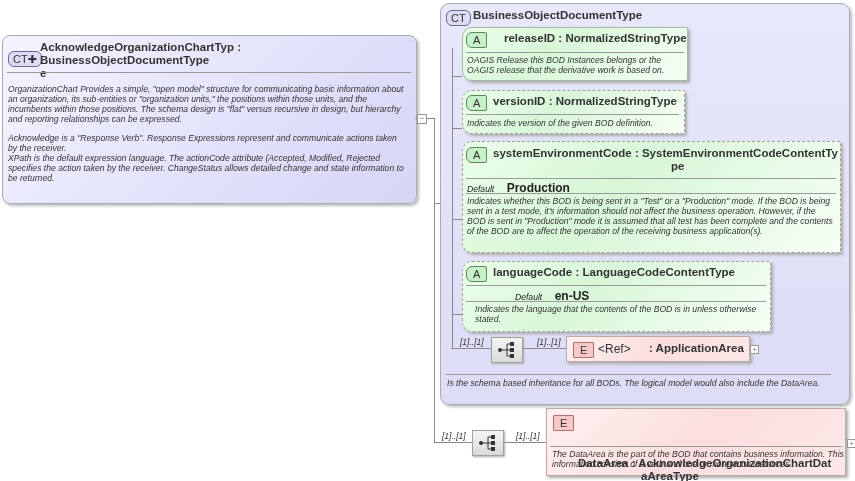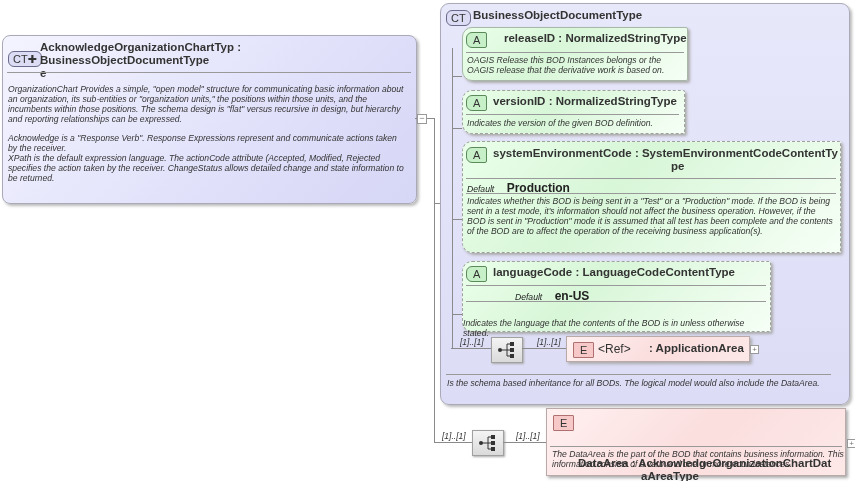--- a/index.html
+++ b/index.html
@@ -130,21 +130,21 @@
   <div class="abs title" style="left:30px;top:4px;">
     <span>languageCode</span>
     <span>: LanguageCodeContentType</span>
   </div>
   <div class="sep" style="left:3px;top:23px;width:300px;"></div>
   <div class="abs defrow" style="left:4px;top:27px;margin-left:48px;">
     <span class="k">Default</span>
     <span class="v">en-US</span>
   </div>
   <div class="sep" style="left:3px;top:39px;width:300px;"></div>
-  <div class="abs desc" style="left:0;top:42px;width:300px;margin-top:14px;">Indicates the language that the contents of the BOD is in unless otherwise stated.</div>
+  <div class="abs desc" style="left:12px;top:42px;width:300px;">Indicates the language that the contents of the BOD is in unless otherwise stated.</div>
 </div>
 
 <div class="line" style="left:451px;top:348px;width:40px;height:1px;"></div>
 <div class="card" style="left:460px;top:337px;">[1]..[1]</div>
 <div class="seq" style="left:491px;top:337px;">
   <svg width="30" height="24">
     <line x1="8" y1="12" x2="15" y2="12" stroke="#333" stroke-width="1"></line>
     <line x1="15" y1="6" x2="15" y2="18" stroke="#333" stroke-width="1"></line>
     <line x1="15" y1="6" x2="19" y2="6" stroke="#333"></line>
     <line x1="15" y1="18" x2="19" y2="18" stroke="#333"></line>

